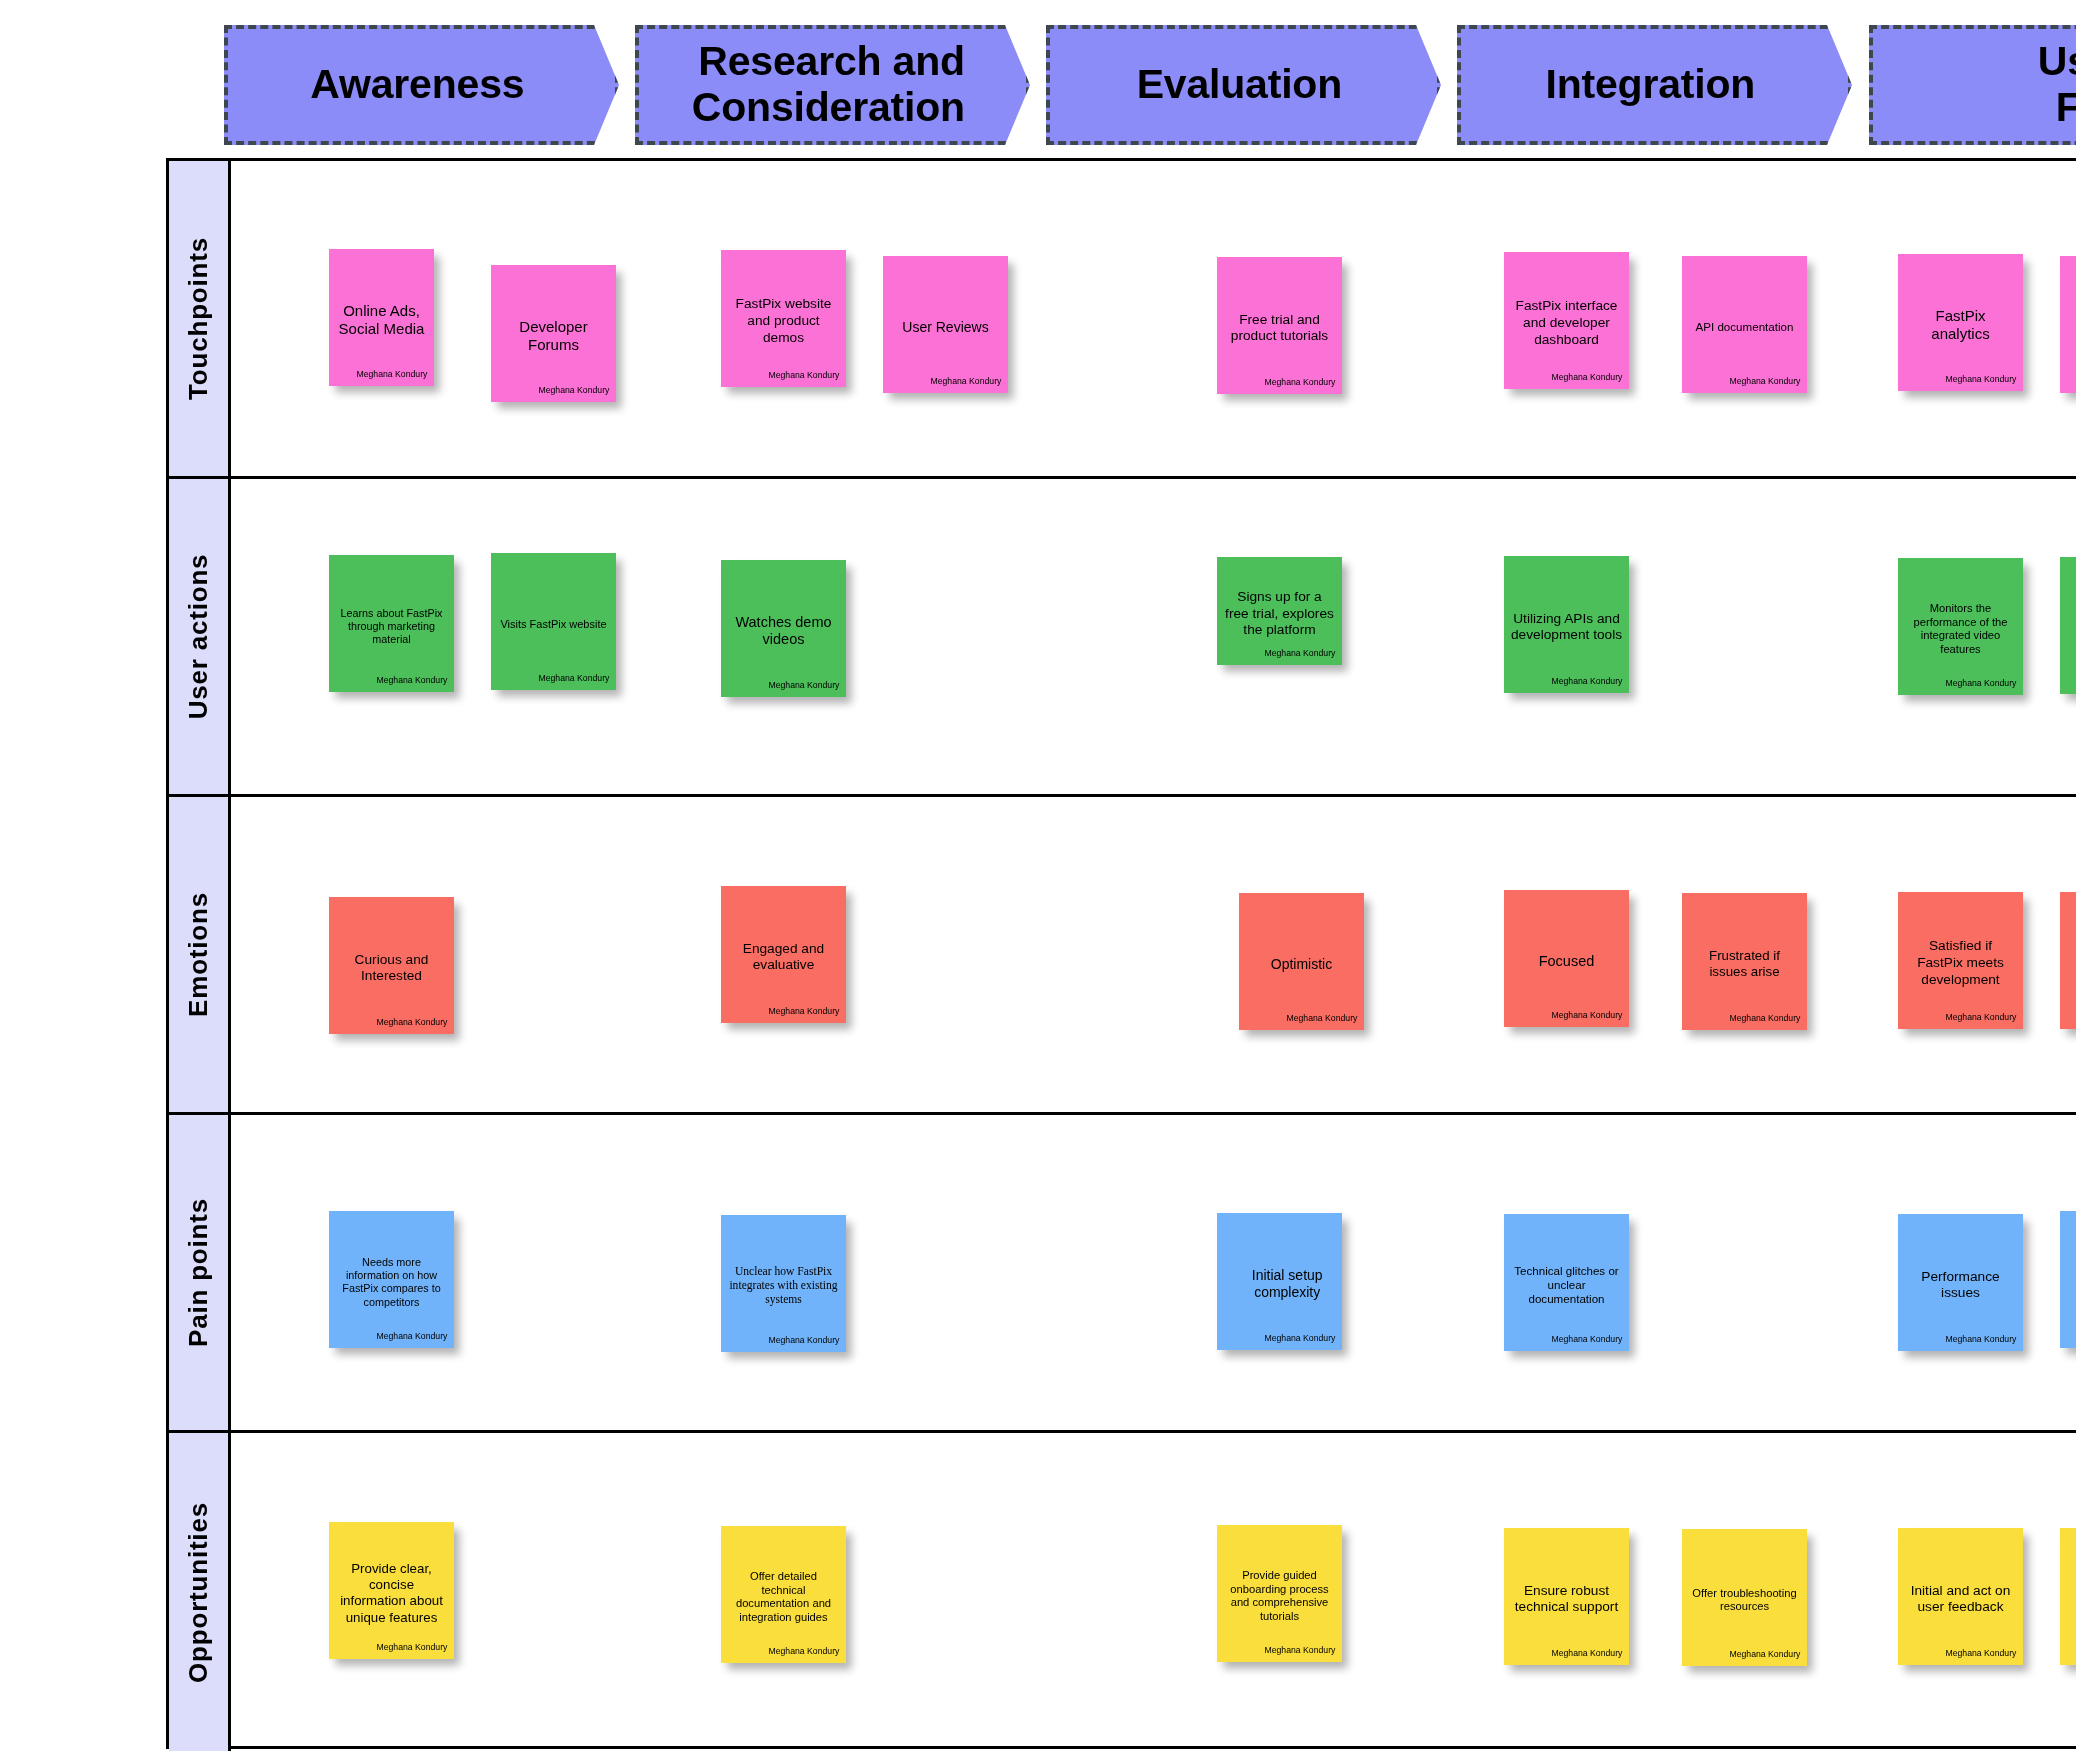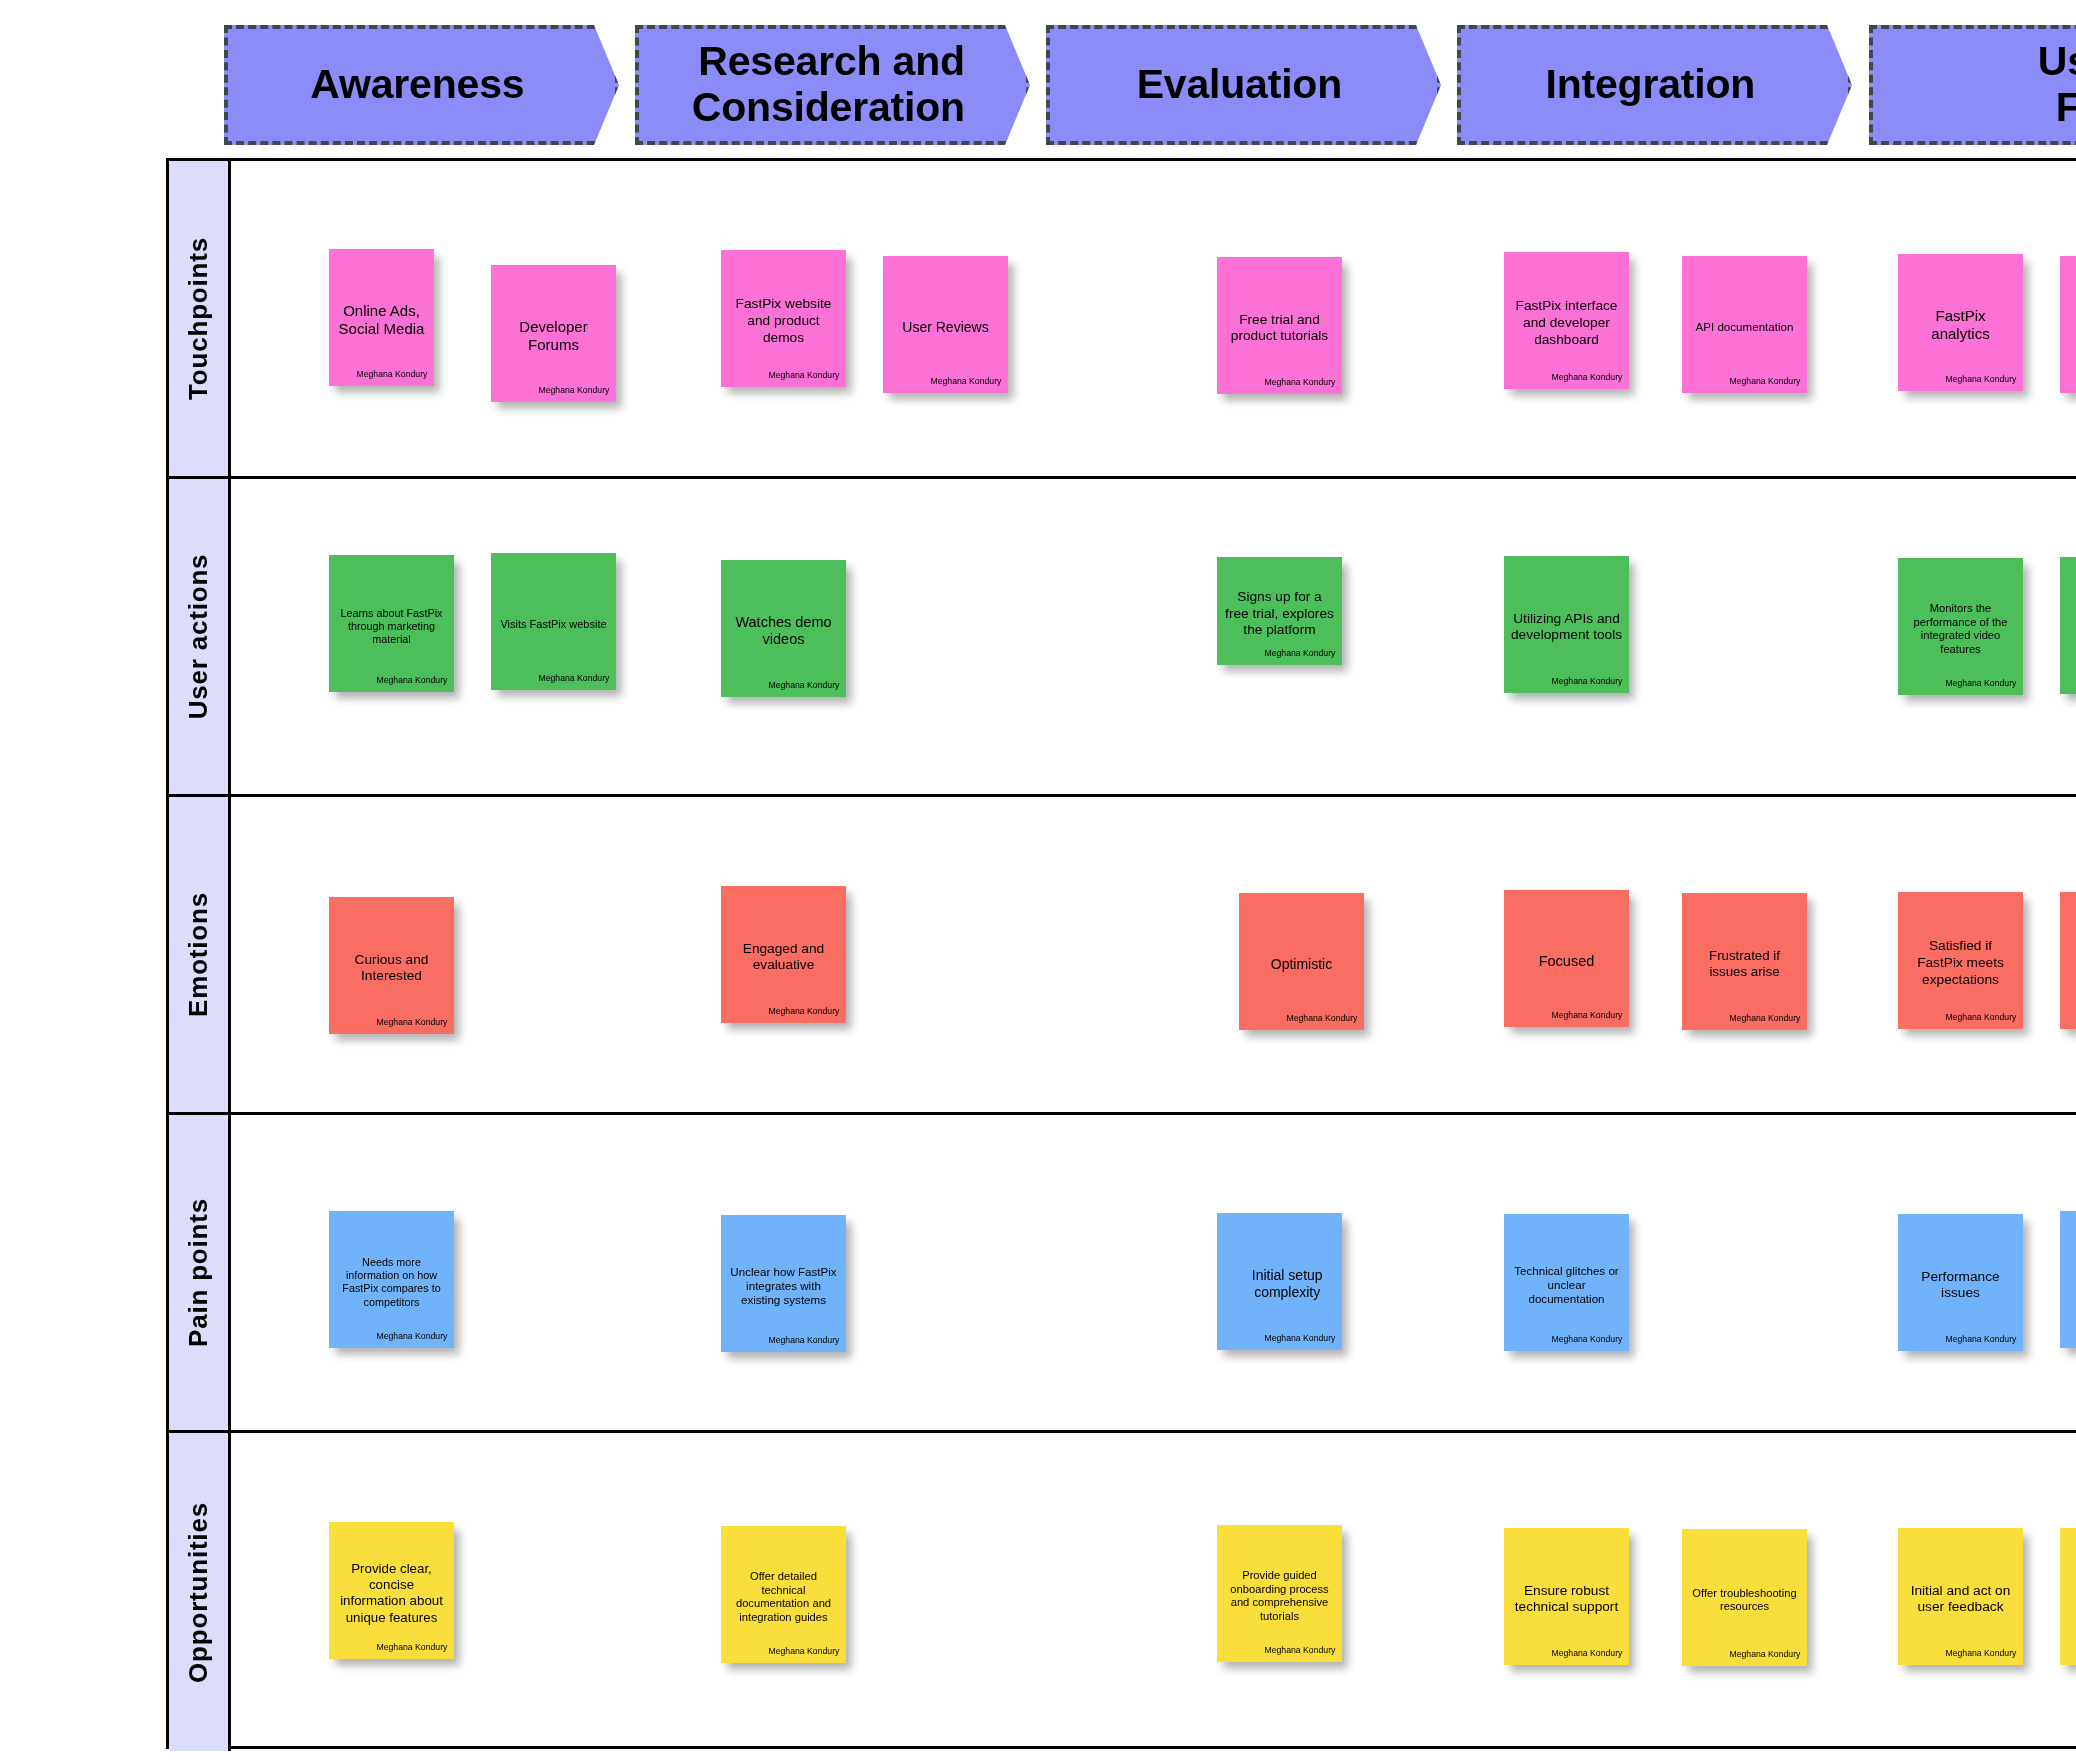--- a/index.html
+++ b/index.html
@@ -243,39 +243,39 @@
           </div>
           <div class="note n-red" style="left: 1273px; top: 93px; width: 125px; height: 137px;">
             <div class="note-text" style="font-size: 14.5px;">Focused</div>
             <div class="note-author">Meghana Kondury</div>
           </div>
           <div class="note n-red" style="left: 1451px; top: 96px; width: 125px; height: 137px;">
             <div class="note-text" style="font-size: 13.3px;">Frustrated if issues arise</div>
             <div class="note-author">Meghana Kondury</div>
           </div>
           <div class="note n-red" style="left: 1667px; top: 95px; width: 125px; height: 137px;">
-            <div class="note-text" style="font-size: 13.7px;">Satisfied if FastPix meets expectations</div>
+            <div class="note-text" style="font-size: 13.7px;">Satisfied if FastPix meets development</div>
             <div class="note-author">Meghana Kondury</div>
           </div>
           <div class="note n-red" style="left: 1829px; top: 95px; width: 125px; height: 137px;">
             <div class="note-text" style="font-size: 13.7px;">Disappointed if issues persist</div>
           </div>
         </div>
       </div>
       <div class="row" style="height: 318px;">
         <div class="row-label-cell">
           <div class="row-label">Pain points</div>
         </div>
         <div class="row-body">
           <div class="note n-blue" style="left: 98px; top: 96px; width: 125px; height: 137px;">
             <div class="note-text" style="font-size: 10.8px;">Needs more information on how FastPix compares to competitors</div>
             <div class="note-author">Meghana Kondury</div>
           </div>
           <div class="note n-blue" style="left: 490px; top: 100px; width: 125px; height: 137px;">
-            <div class="note-text" style="font-size: 11.6px;">Unclear how FastPix integrates with existing systems</div>
+            <div class="note-text" style="font-size: 11.6px; font-family: Liberation Serif, serif;">Unclear how FastPix integrates with existing systems</div>
             <div class="note-author">Meghana Kondury</div>
           </div>
           <div class="note n-blue" style="left: 986px; top: 98px; width: 125px; height: 137px; padding-left: 22px;">
             <div class="note-text" style="font-size: 14px;">Initial setup complexity</div>
             <div class="note-author">Meghana Kondury</div>
           </div>
           <div class="note n-blue" style="left: 1273px; top: 99px; width: 125px; height: 137px;">
             <div class="note-text" style="font-size: 11.6px;">Technical glitches or unclear documentation</div>
             <div class="note-author">Meghana Kondury</div>
           </div>

